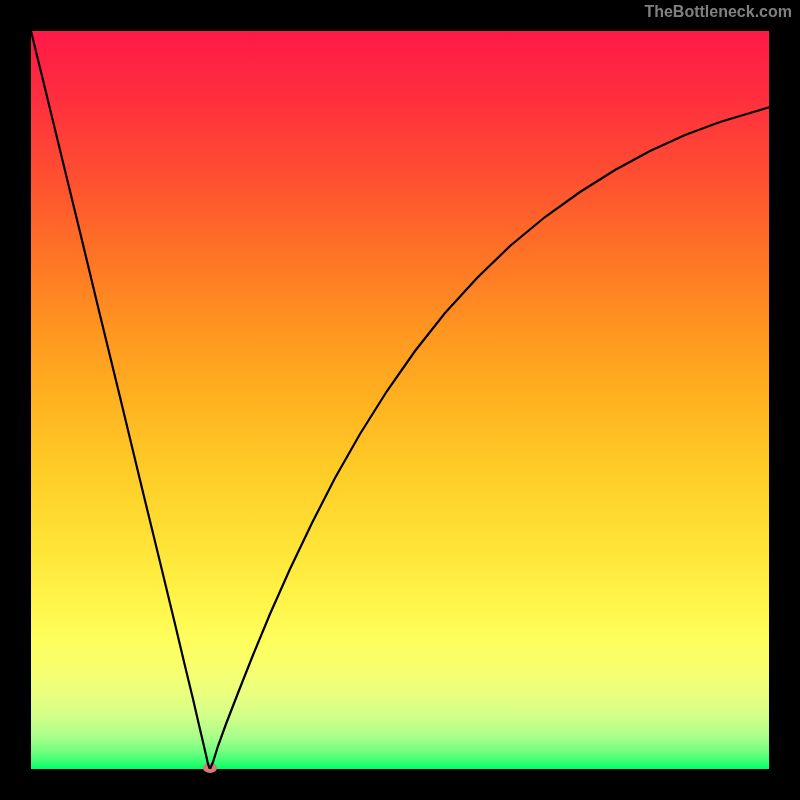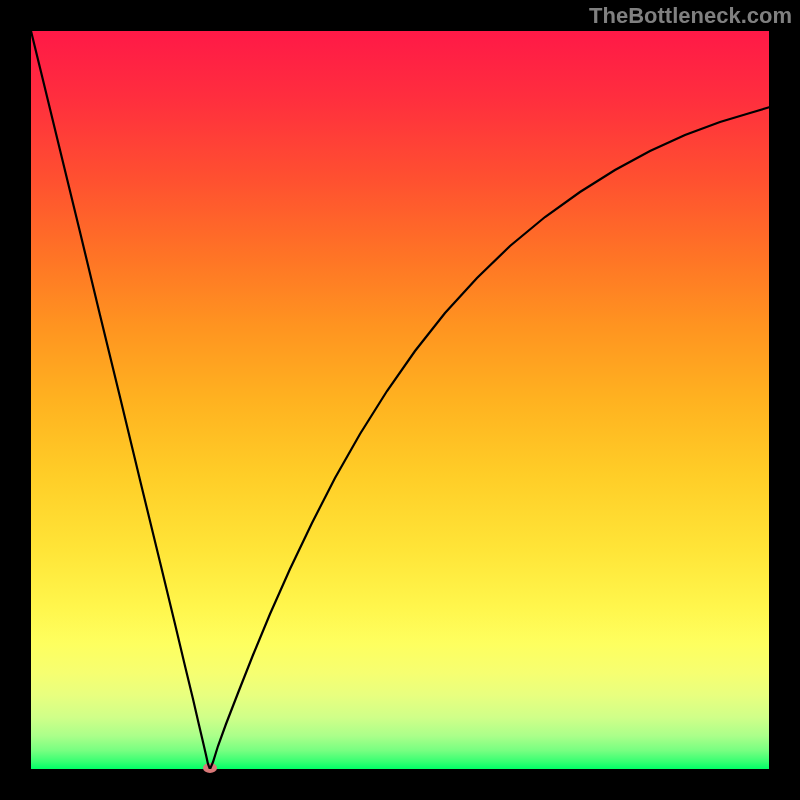--- a/index.html
+++ b/index.html
@@ -13,21 +13,21 @@
       width: 800px;
       height: 800px;
       position: relative;
       background: #000;
     }
     .watermark {
       position: absolute;
       top: 3px;
       right: 8px;
       font-family: Arial, sans-serif;
-      font-size: 22px;
+      font-size: 16px;
       font-weight: bold;
       color: #808080;
       z-index: 10;
     }
     svg {
       display: block;
     }
   </style>
 </head>
 <body>

